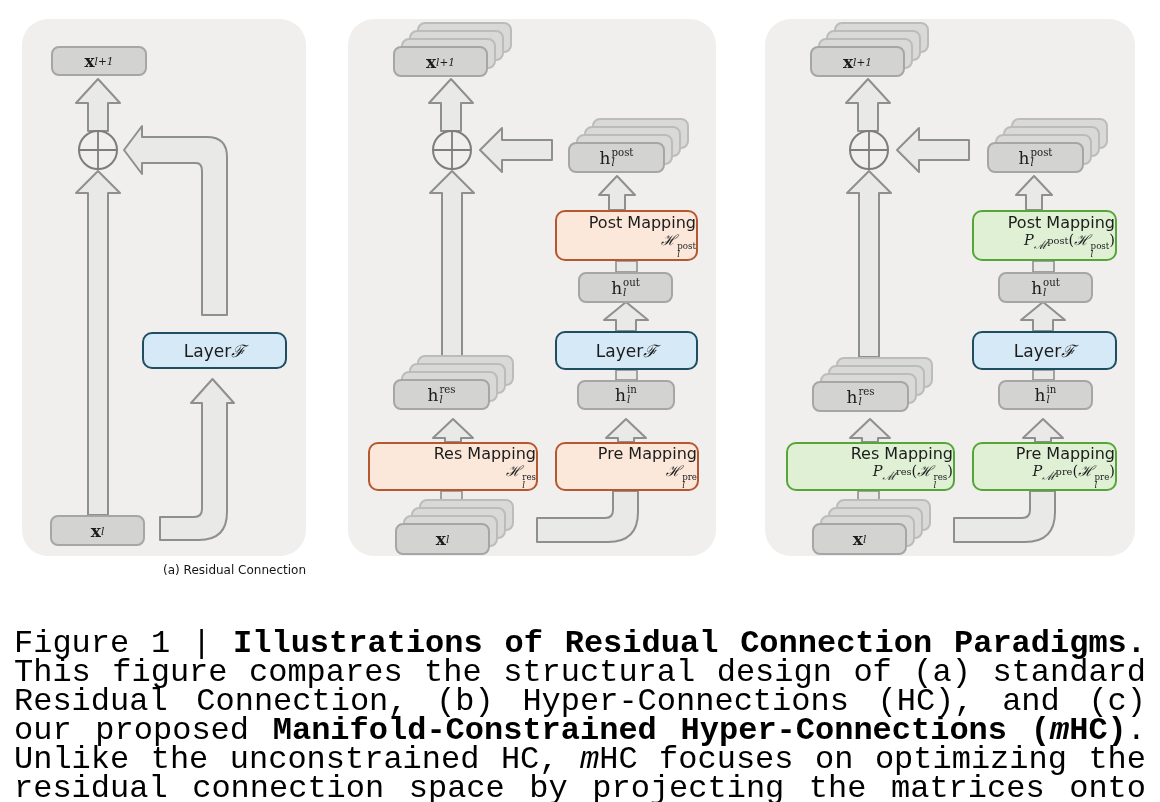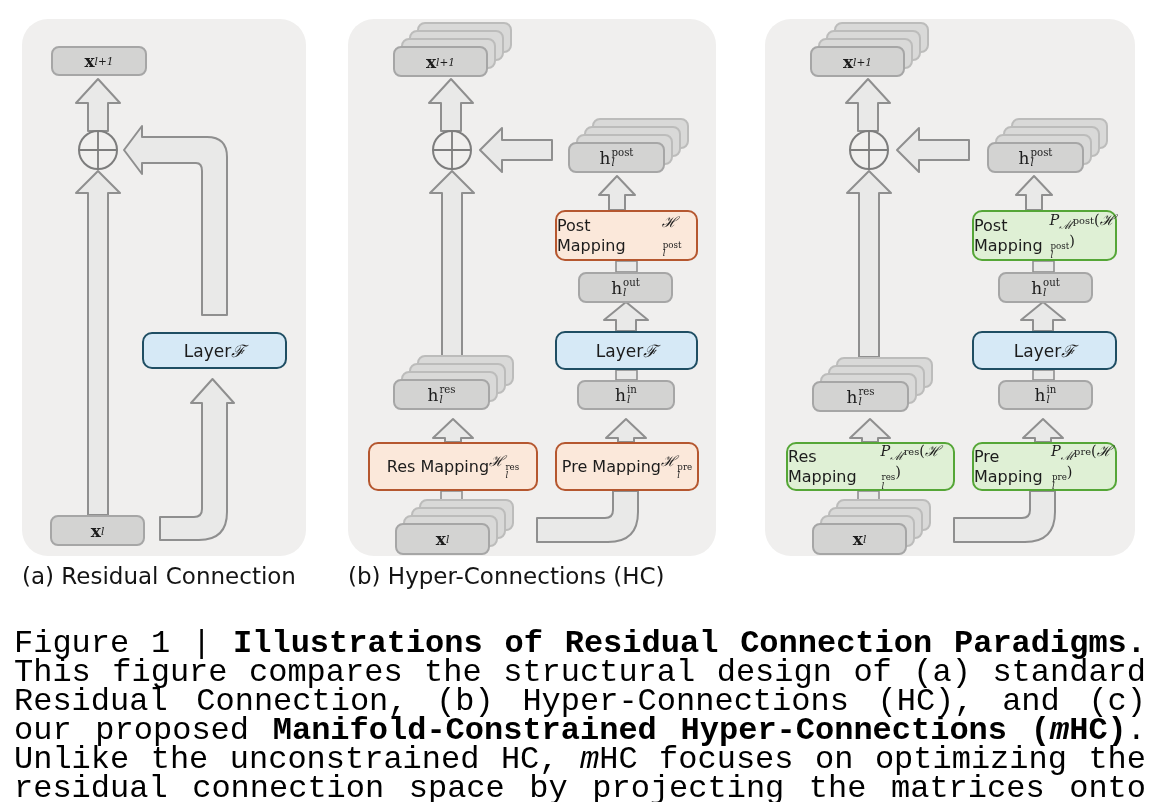--- a/index.html
+++ b/index.html
@@ -10,21 +10,21 @@
   .arrow{fill:#e9e9e8;stroke:#8f8f8f;stroke-width:2;stroke-linejoin:round;}
   .tab{fill:#e9e9e8;stroke:#8f8f8f;stroke-width:1.6;}
   .plus-circle{fill:#f0efee;stroke:#7d7d7d;stroke-width:2;}
   .plus-cross{stroke:#7d7d7d;stroke-width:1.8;fill:none;}
   .box{position:absolute;z-index:2;box-sizing:border-box;display:flex;align-items:center;
        justify-content:center;border-radius:8px;color:#1c1c1c;}
   .gray{background:#d3d3d2;border:2px solid #a6a6a6;font-family:"DejaVu Serif",serif;font-size:17px;}
   .blue{background:#d6e9f6;border:2.5px solid #1f4e63;border-radius:10px;font-size:17px;}
   .orange{background:#fbe8da;border:2.5px solid #b5572f;border-radius:10px;}
   .green{background:#dff0d5;border:2.5px solid #55a637;border-radius:10px;}
-  .mapbox{flex-direction:row;line-height:1.2;}
+  .mapbox{flex-direction:column;line-height:1.2;align-items:flex-end;}
   .map-title{font-size:16px;}
   .map-formula{font-family:"DejaVu Serif",serif;font-size:14.5px;}
   .map-formula sub{font-size:0.8em;}
   .map-formula sub sup{font-size:0.85em;font-style:normal;}
   .stack{position:absolute;z-index:2;}
   .card{position:absolute;left:0;top:0;width:100%;height:100%;box-sizing:border-box;
         border-radius:8px;}
   .card.back{background:#d9d9d8;border:2px solid #bcbcbb;}
   .card.o1{transform:translate(8px,-8px);}
   .card.o2{transform:translate(16px,-16px);}
@@ -32,22 +32,22 @@
   .card.front{background:#d3d3d2;border:2px solid #a6a6a6;display:flex;align-items:center;
         justify-content:center;font-family:"DejaVu Serif",serif;font-size:17px;color:#1c1c1c;}
   .fb{font-weight:bold;}
   .fi{font-style:italic;}
   .scr{font-family:"DejaVu Serif",serif;font-style:italic;}
   sub{font-size:0.62em;font-style:italic;}
   sup{font-size:0.62em;}
   .ss{display:inline-flex;flex-direction:column;align-items:flex-start;font-size:0.60em;
       line-height:0.95;vertical-align:-0.42em;margin-left:1px;}
   .ss-sub{font-style:italic;}
-  .panel-caption{position:absolute;z-index:2;text-align:left;color:#141414;
-      font-family:"DejaVu Sans",sans-serif;font-size:23px;}
+  .panel-caption{position:absolute;z-index:2;text-align:right;color:#141414;
+      font-family:"DejaVu Sans",sans-serif;font-size:12px;}
   .fig-caption{position:absolute;left:14px;top:629px;width:1132px;z-index:2;
       font-family:Liberation Mono, monospace;font-size:32px;line-height:29px;
       text-align:justify;color:#000;}
 </style>
 </head>
 <body>
 
 <div id="page">
 
   <div class="panel" style="left:22px;top:19px;width:284px;height:537px">
@@ -165,21 +165,20 @@
     <div class="stack" style="left:47px;top:504px;width:95px;height:32px">
       <div class="card back o3"></div>
       <div class="card back o2"></div>
       <div class="card back o1"></div>
       <div class="card front">
           <span class="fb">x</span>
           <sub>l</sub>
         </div>
     </div>
   </div>
-  <div class="panel-caption" style="left:348px;top:563px;width:368px"><span>(b) Hyper-Connections (HC)</span></div>
 
   <div class="panel" style="left:765px;top:19px;width:370px;height:537px">
     <svg width="370" height="537" viewBox="0 0 370 537">
       <path class="arrow" d="M 93,112 V 84 H 81 L 103,60 L 125,84 H 113 V 112 Z"></path>
       <path class="arrow" d="M 204,121 H 154 V 109 L 132,131 L 154,153 V 141 H 204 Z"></path>
       <path class="arrow" d="M 94,338 V 174 H 82 L 104,152 L 126,174 H 114 V 338 Z"></path>
       <path class="arrow" d="M 261,191 V 176 H 251 L 269,157 L 287,176 H 277 V 191 Z"></path>
       <rect class="tab" x="268" y="242" width="21" height="11"></rect>
       <path class="arrow" d="M 268,312 V 301 H 256 L 278,283 L 300,301 H 288 V 312 Z"></path>
       <rect class="tab" x="268" y="351" width="21" height="10"></rect>

